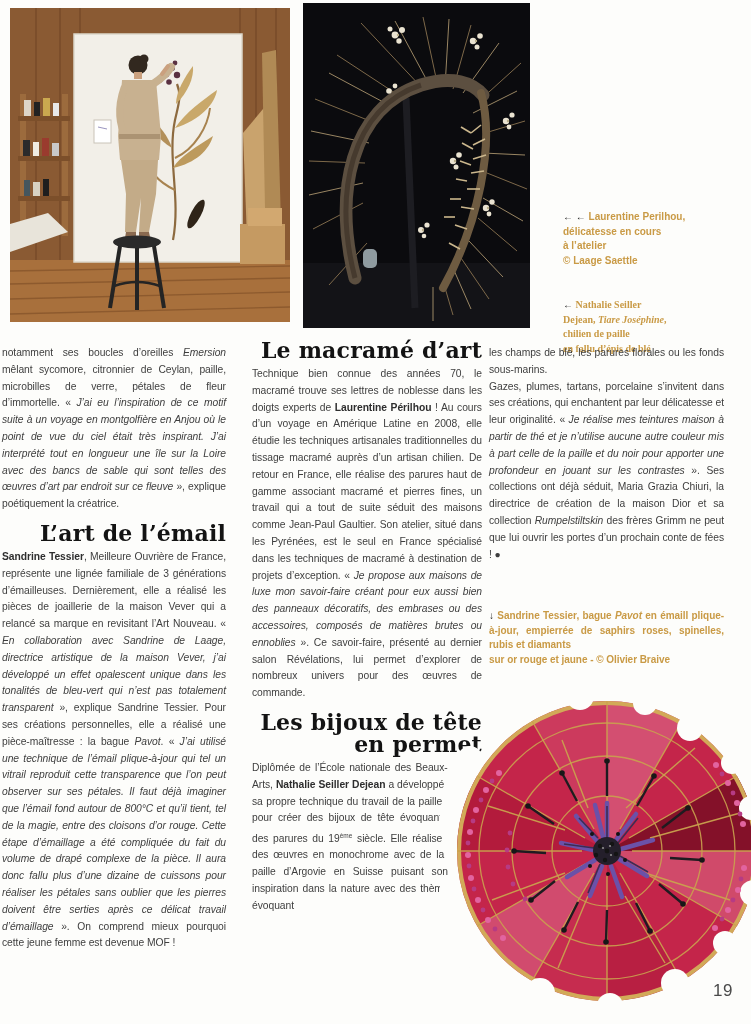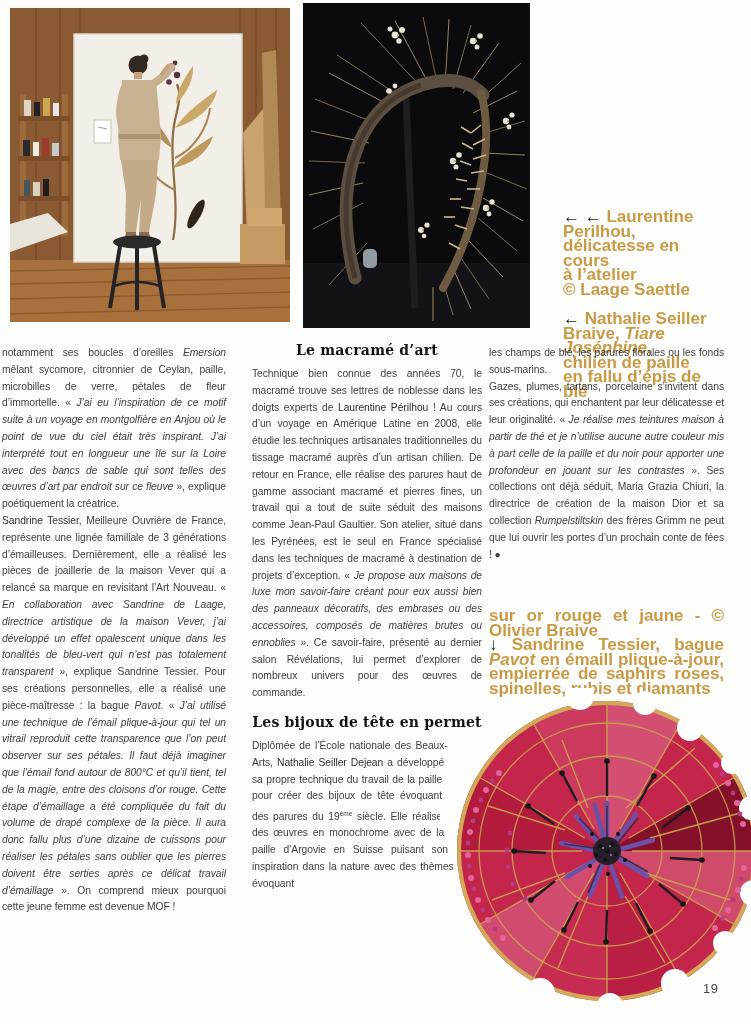--- a/index.html
+++ b/index.html
@@ -13,41 +13,41 @@
   .ph-studio{left:10px;top:8px;width:280px;height:314px;}
   .ph-tiara{left:303px;top:3px;width:227px;height:325px;}
   .ph-poppy{left:440px;top:688px;width:311px;height:330px;}
   .col{position:absolute;text-align:justify;font-size:10.3px;line-height:16.8px;letter-spacing:-0.05px;}
   .col1{left:2px;top:345px;width:224px;}
   .col2{left:252px;top:339px;width:230px;}
   .col3{left:489px;top:345px;width:235px;}
   .col p{margin:0;}
   h2{
     font-family:"DejaVu Serif",serif;font-weight:700;color:#131313;
-    font-size:14px;line-height:22px;letter-spacing:.2px;margin:9px 0 5px 0;
-    text-align:center;
+    font-size:22px;line-height:22px;letter-spacing:.2px;margin:9px 0 5px 0;
+    text-align:right;
   }
   .col2 h2:first-child{margin-top:0;}
   .r-i{font-style:italic;text-align:right;}
-  .r-b{font-weight:400;color:#2e2e2e;}
+  .r-b{font-weight:700;color:#2e2e2e;}
   .r-sup{vertical-align:super;font-size:6.5px;letter-spacing:0;}
   .r-arr{color:#1d1d1d;font-weight:700;}
   .capbox{position:absolute;left:563px;top:210px;width:158px;}
-  .cap{color:#c99a45;font-weight:700;font-size:17px;line-height:14.5px;}
-  .cap + .cap{margin-top:15px;}
+  .cap{color:#c99a45;font-weight:700;font-size:10px;line-height:14.5px;}
+  .cap + .cap{margin-top:30px;font-family:Liberation Serif, serif;}
   .capline{min-height:14.5px;}
   .cap-poppy{margin-top:46px;}
   .cap-poppy .just{text-align:justify;}
   .wrap-spacer{
     float:right;width:46px;height:160px;
     shape-outside:circle(165px at 171px 60px);
   }
   .pageno{
     position:absolute;left:703px;top:981px;width:30px;
-    font-size:13px;color:#4a4a4a;letter-spacing:.5px;
+    font-size:17px;color:#4a4a4a;letter-spacing:.5px;text-align:right;
   }
 </style>
 </head>
 <body>
 
 <div class="page">
 
   <figure class="ph ph-studio">
     <svg width="280" height="314" viewBox="0 0 280 314">
       <rect width="280" height="314" fill="#8a5a33"></rect>
@@ -227,44 +227,45 @@
 
   <aside class="capbox">
     <div class="cap">
       <div class="capline"><span class="r-arr">← ← </span><span class="r">Laurentine Perilhou,</span></div>
       <div class="capline"><span class="r">délicatesse en cours</span></div>
       <div class="capline"><span class="r">à l’atelier</span></div>
       <div class="capline"><span class="r">© Laage Saettle</span></div>
     </div>
     <div class="cap">
       <div class="capline"><span class="r-arr">← </span><span class="r">Nathalie Seiller</span></div>
-      <div class="capline"><span class="r">Braive, </span><span class="r-i">Tiare Joséphine</span><span class="r">,</span></div>
+      <div class="capline"><span class="r">Dejean, </span><span class="r-i">Tiare Joséphine</span><span class="r">,</span></div>
       <div class="capline"><span class="r">chilien de paille</span></div>
       <div class="capline"><span class="r">en fallu d’épis de blé</span></div>
     </div>
   </aside>
 
   <div class="col col1">
     <p><span class="r">notamment ses boucles d’oreilles </span><span class="r-i">Emersion</span><span class="r"> mêlant sycomore, citronnier de Ceylan, paille, microbilles de verre, pétales de fleur d’immortelle. « </span><span class="r-i">J’ai eu l’inspiration de ce motif suite à un voyage en montgolfière en Anjou où le point de vue du ciel était très inspirant. J’ai interprété tout en longueur une île sur la Loire avec des bancs de sable qui sont telles des œuvres d’art par endroit sur ce fleuve</span><span class="r"> », explique poétiquement la créatrice.</span></p>
+    <h2>L’art de l’émail</h2>
     <p><span class="r-b">Sandrine Tessier</span><span class="r">, Meilleure Ouvrière de France, représente une lignée familiale de 3 générations d’émailleuses. Dernièrement, elle a réalisé les pièces de joaillerie de la maison Vever qui a relancé sa marque en revisitant l’Art Nouveau. « </span><span class="r-i">En collaboration avec Sandrine de Laage, directrice artistique de la maison Vever, j’ai développé un effet opalescent unique dans les tonalités de bleu-vert qui n’est pas totalement transparent</span><span class="r"> », explique Sandrine Tessier. Pour ses créations personnelles, elle a réalisé une pièce-maîtresse : la bague </span><span class="r-i">Pavot</span><span class="r">. « </span><span class="r-i">J’ai utilisé une technique de l’émail plique-à-jour qui tel un vitrail reproduit cette transparence que l’on peut observer sur ses pétales. Il faut déjà imaginer que l’émail fond autour de 800°C et qu’il tient, tel de la magie, entre des cloisons d’or rouge. Cette étape d’émaillage a été compliquée du fait du volume de drapé complexe de la pièce. Il aura donc fallu plus d’une dizaine de cuissons pour réaliser les pétales sans oublier que les pierres doivent être serties après ce délicat travail d’émaillage</span><span class="r"> ». On comprend mieux pourquoi cette jeune femme est devenue MOF !</span></p>
   </div>
 
   <div class="col col2">
     <h2>Le macramé d’art</h2>
     <p><span class="r">Technique bien connue des années 70, le macramé trouve ses lettres de noblesse dans les doigts experts de </span><span class="r-b">Laurentine Périlhou</span><span class="r"> ! Au cours d’un voyage en Amérique Latine en 2008, elle étudie les techniques artisanales traditionnelles du tissage macramé auprès d’un artisan chilien. De retour en France, elle réalise des parures haut de gamme associant macramé et pierres fines, un travail qui a tout de suite séduit des maisons comme Jean-Paul Gaultier. Son atelier, situé dans les Pyrénées, est le seul en France spécialisé dans les techniques de macramé à destination de projets d’exception. « </span><span class="r-i">Je propose aux maisons de luxe mon savoir-faire créant pour eux aussi bien des panneaux décoratifs, des embrases ou des accessoires, composés de matières brutes ou ennoblies</span><span class="r"> ». Ce savoir-faire, présenté au dernier salon Révélations, lui permet d’explorer de nombreux univers pour des œuvres de commande.</span></p>
     <h2>Les bijoux de tête en permet</h2>
     <p><span class="wrap-spacer"></span><span><span class="r">Diplômée de l’École nationale des Beaux-Arts, </span><span class="r-b">Nathalie Seiller Dejean</span><span class="r"> a développé sa propre technique du travail de la paille pour créer des bijoux de tête évoquant des parures du 19</span><span class="r-sup">ème</span><span class="r"> siècle. Elle réalise des œuvres en monochrome avec de la paille d’Argovie en Suisse puisant son inspiration dans la nature avec des thèmes évoquant</span></span></p>
   </div>
 
   <div class="col col3">
     <p><span class="r">les champs de blé, les parures florales ou les fonds sous-marins.</span></p>
     <p><span class="r">Gazes, plumes, tartans, porcelaine s’invitent dans ses créations, qui enchantent par leur délicatesse et leur originalité. « </span><span class="r-i">Je réalise mes teintures maison à partir de thé et je n’utilise aucune autre couleur mis à part celle de la paille et du noir pour apporter une profondeur en jouant sur les contrastes</span><span class="r"> ». Ses collections ont déjà séduit, Maria Grazia Chiuri, la directrice de création de la maison Dior et sa collection </span><span class="r-i">Rumpelstiltskin</span><span class="r"> des frères Grimm ne peut que lui ouvrir les portes d’un prochain conte de fées ! ●</span></p>
     <div class="cap cap-poppy">
+      <div class="capline just"><span class="r-arr">↓ </span><span class="r">Sandrine Tessier, bague </span><span class="r-i">Pavot</span><span class="r"> en émaill plique-à-jour, empierrée de saphirs roses, spinelles, rubis et diamants</span></div>
       <div class="capline"><span class="r">sur or rouge et jaune - © Olivier Braive</span></div>
-      <div class="capline just"><span class="r-arr">↓ </span><span class="r">Sandrine Tessier, bague </span><span class="r-i">Pavot</span><span class="r"> en émaill plique-à-jour, empierrée de saphirs roses, spinelles, rubis et diamants</span></div>
     </div>
   </div>
 
   <figure class="ph ph-poppy">
     <svg width="311" height="330" viewBox="0 0 311 330">
       <circle cx="167" cy="163" r="150" fill="#c4254a"></circle>
       <g>
         <path d="M167,163 L297,88 A150,150 0 0 1 317,163 Z" fill="#7d1026" opacity="0.9"></path>
         <path d="M167,163 L317,163 A150,150 0 0 1 297,238 Z" fill="#d65a78" opacity="0.7"></path>
         <path d="M167,163 L242,293 A150,150 0 0 1 167,313 Z" fill="#b01d3d" opacity="0.6"></path>

